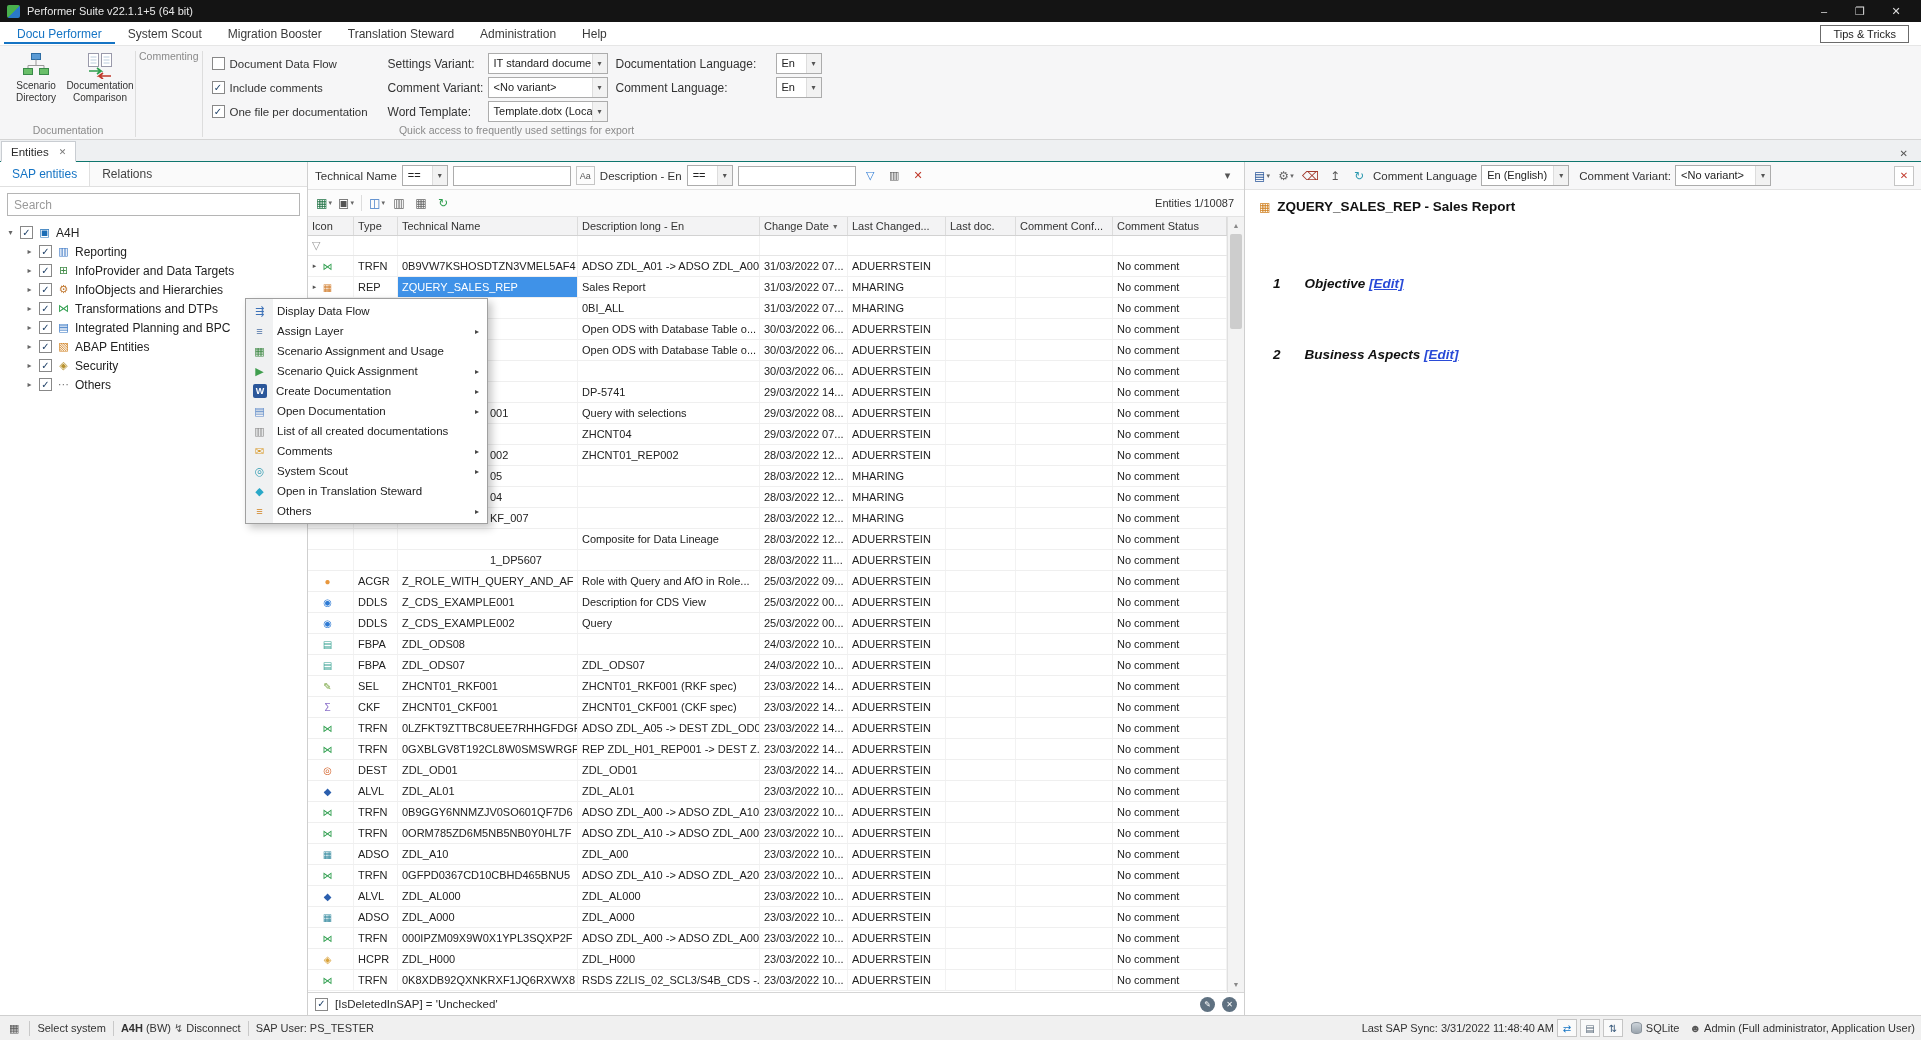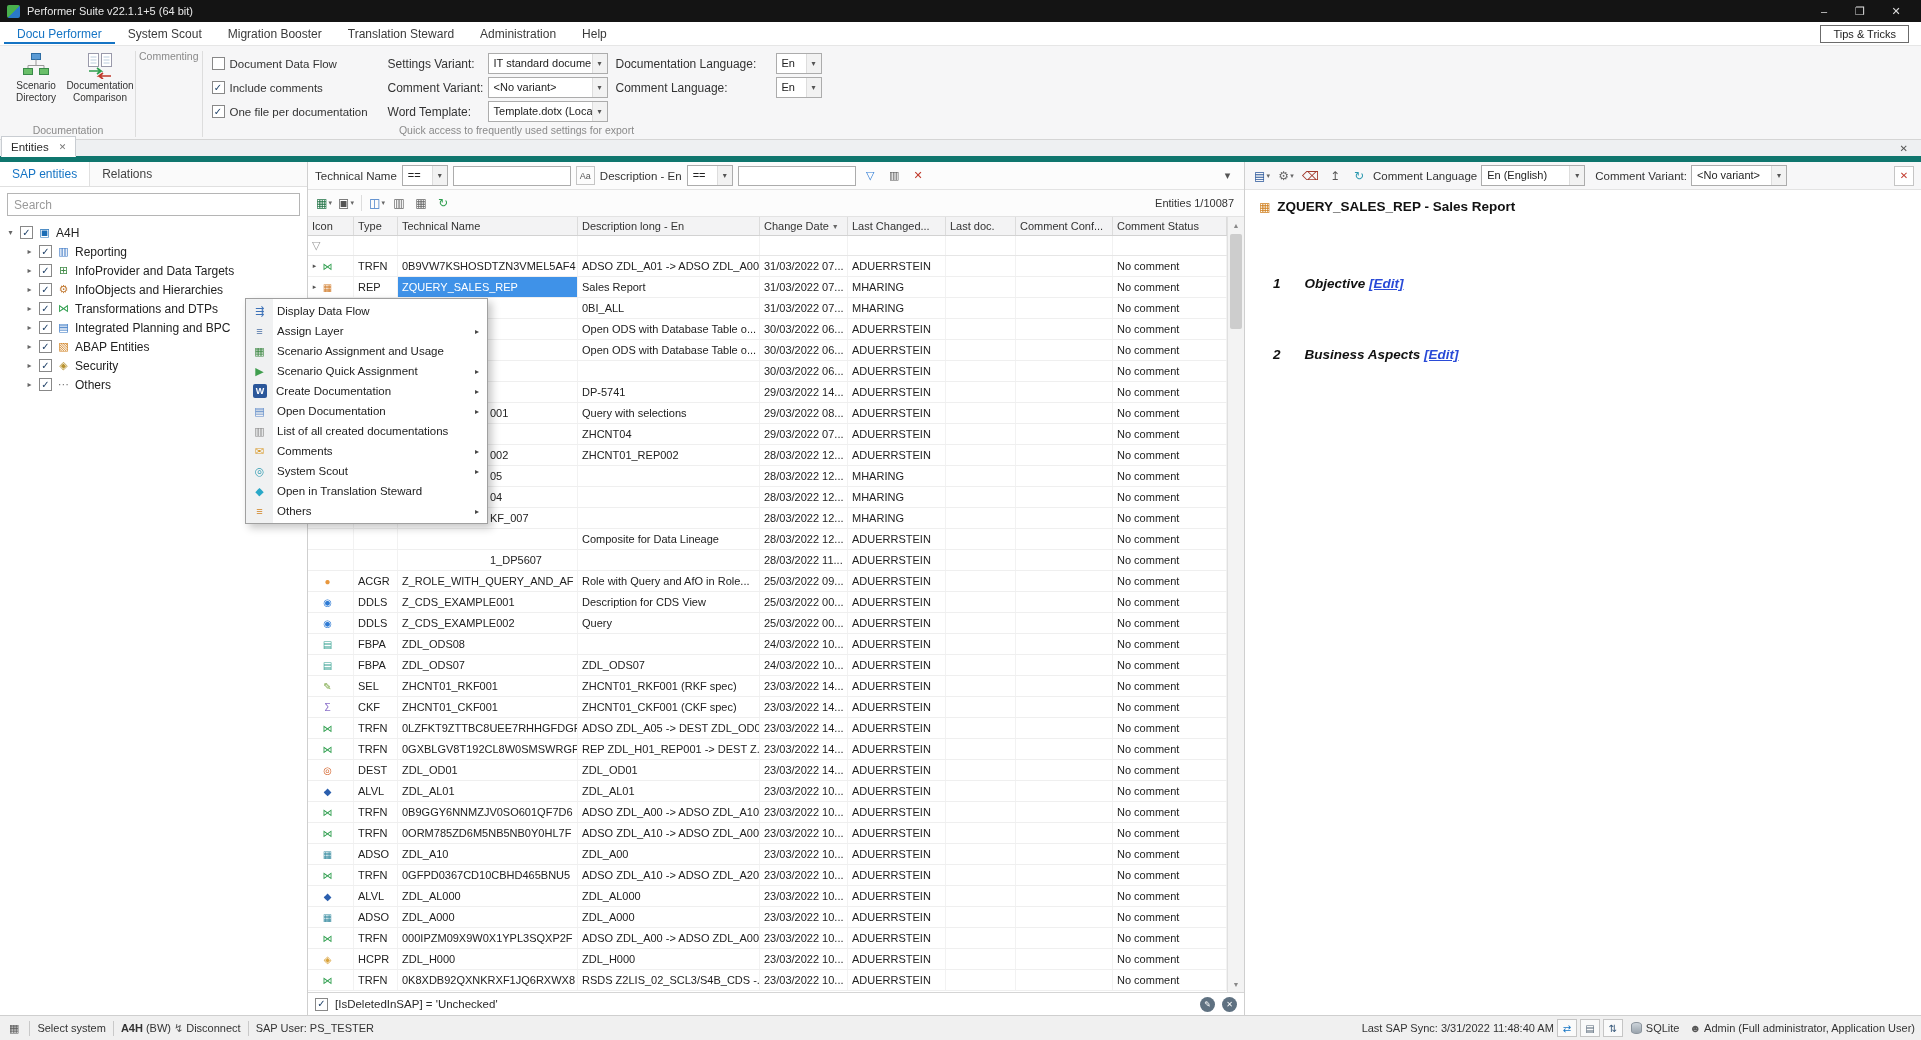--- a/index.html
+++ b/index.html
@@ -25,21 +25,21 @@
 .vsep{width:1px;background:#ddd;margin:2px 3px;flex:0 0 auto;}
 .bigbtn{width:64px;padding:2px 1px;display:flex;flex-direction:column;align-items:center;gap:1px;font-size:10px;color:#333;text-align:center;line-height:1.15;overflow-wrap:break-word;}
 .quick-grid{display:grid;grid-template-columns:168px 92px 120px 152px 46px;column-gap:8px;row-gap:3px;align-items:center;padding:4px 6px 0;}
 .cb{display:flex;align-items:center;gap:5px;font-size:11.5px;color:#333;}
 .cbbox{width:13px;height:13px;border:1px solid #888;background:#fff;display:inline-flex;align-items:center;justify-content:center;font-size:10px;color:#1d3f66;line-height:1;flex:0 0 auto;}
 .flabel{font-size:12px;color:#333;white-space:nowrap;}
 .combo{display:inline-flex;align-items:stretch;border:1px solid #acacac;background:#fff;height:21px;font-size:11px;min-width:0;flex:0 0 auto;}
 .combo .cval{flex:1;padding:3px 5px 0;white-space:nowrap;overflow:hidden;color:#222;}
 .combo .carr{width:15px;display:flex;align-items:center;justify-content:center;font-size:8px;color:#555;background:#f2f2f2;border-left:1px solid #ddd;}
 
-.doctabs{height:22px;background:#eef0f2;border-bottom:6px solid #0f766e;display:flex;align-items:flex-end;padding-left:1px;flex:0 0 auto;}
+.doctabs{height:22px;background:#eef0f2;border-bottom:1px solid #0f766e;display:flex;align-items:flex-end;padding-left:1px;flex:0 0 auto;}
 .doctab{height:21px;background:#fff;border:1px solid #c9cdd2;border-bottom:1px solid #fff;display:flex;align-items:center;gap:10px;padding:0 9px;font-size:11.5px;margin-bottom:-1px;}
 .tab-close{font-size:9px;color:#777;}
 .panel-close{margin-left:auto;margin-right:8px;font-size:10px;color:#555;padding:2px 5px;}
 
 .main{flex:1;display:flex;min-height:0;}
 .leftpanel{width:308px;flex:0 0 auto;display:flex;flex-direction:column;background:#fff;border-right:1px solid #cfcfcf;}
 .lp-tabs{height:25px;display:flex;border-bottom:1px solid #e0e0e0;background:#fafafa;flex:0 0 auto;}
 .lp-tab{padding:5px 12px;font-size:12px;color:#444;}
 .lp-tab.active{color:#1574c4;background:#fff;border-right:1px solid #e0e0e0;}
 .lp-search{margin:6px 7px 4px;height:23px;border:1px solid #b5b5b5;padding:0 6px;font-size:12px;width:calc(100% - 14px);color:#333;}
@@ -869,21 +869,21 @@
         <span class="gtool">
             <span style="color:#a23b2e">⌫</span>
           </span>
         <span class="gtool">
             <span style="color:#555">↥</span>
           </span>
         <span class="gtool">
             <span style="color:#2e9ab0">↻</span>
           </span>
         <span class="fb-label" style="">Comment Language</span>
-        <div class="combo" style="width:104px">
+        <div class="combo" style="width:88px">
           <span class="cval">En (English)</span>
           <span class="carr">▾</span>
         </div>
         <span class="fb-label" style="margin-left:6px">Comment Variant:</span>
         <div class="combo" style="width:96px">
           <span class="cval">&lt;No variant&gt;</span>
           <span class="carr">▾</span>
         </div>
         <span class="rp-close">✕</span>
       </div>

